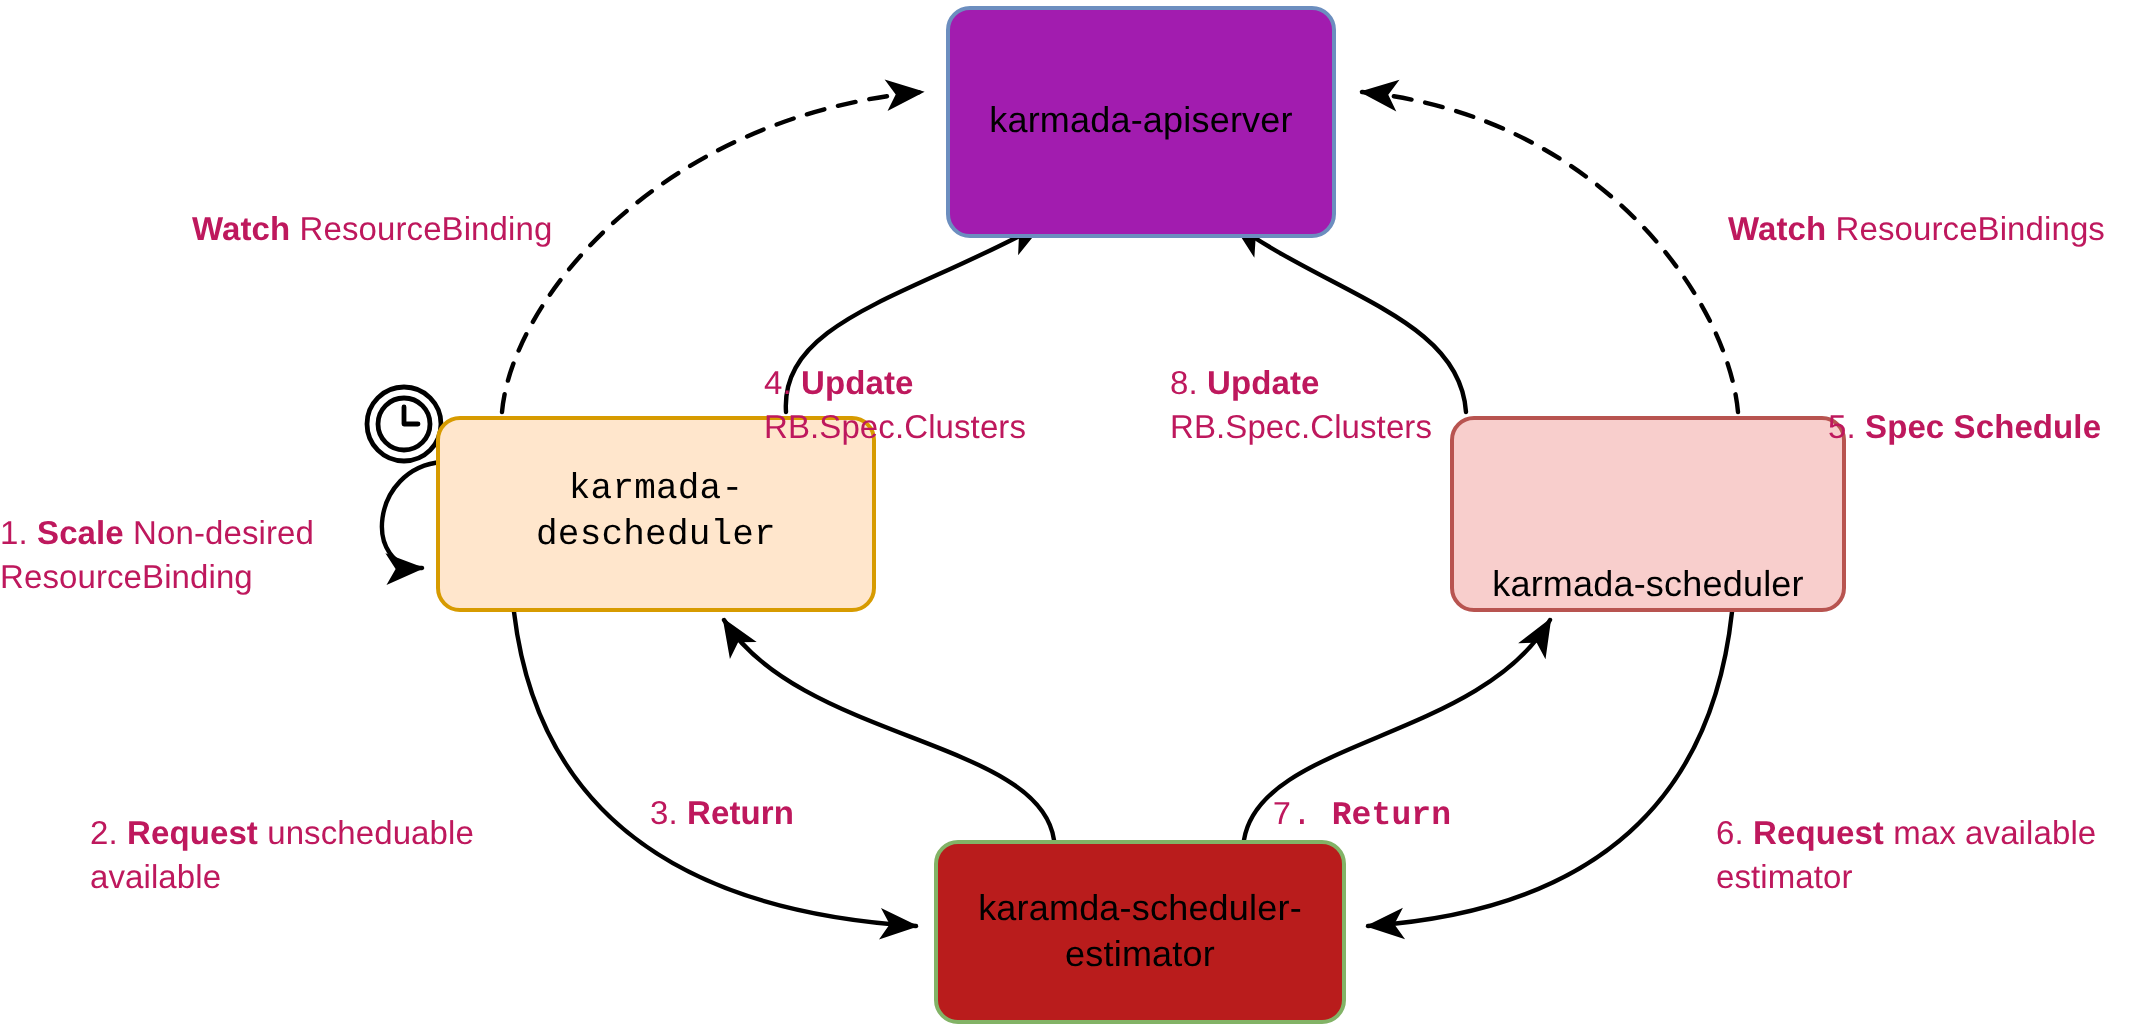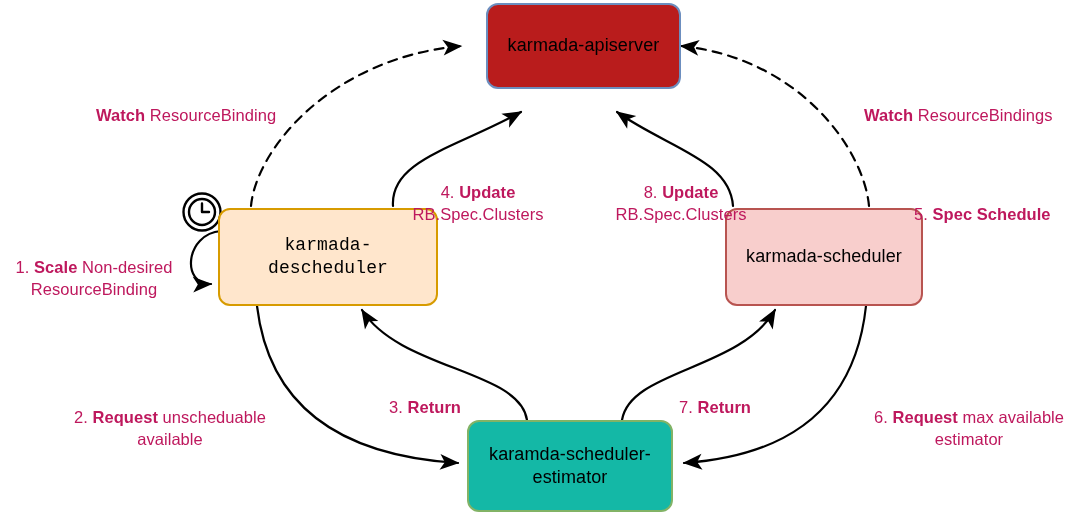--- a/index.html
+++ b/index.html
@@ -57,21 +57,21 @@
     position: absolute;
     font-size: 16.5px;
     color: #be185d;
     line-height: 1.32;
     white-space: pre-line;
     letter-spacing: 0.05px;
   }
   .edge-label b {
     font-weight: 700;
   }
-  .ta-center { text-align: center; }
+  .ta-center { text-align: left; }
   .ta-left { text-align: left; }
   .clock-icon {
     position: absolute;
   }
 </style>
 </head>
 <body>
 
 <div id="diagram-root">
 
@@ -100,33 +100,33 @@
 
     <path class="edge" d="M866,306 C856,398 800,455 684,463" marker-end="url(#arrow)"></path>
   </svg>
 
   <svg class="clock-icon" style="left:180px; top:190px;" width="44" height="44" viewBox="0 0 44 44">
     <circle cx="22" cy="22" r="18.5" fill="#ffffff" stroke="#000000" stroke-width="2.4"></circle>
     <circle cx="22" cy="22" r="13" fill="#ffffff" stroke="#000000" stroke-width="2.4"></circle>
     <path d="M22,13.5 L22,22 L29,22" fill="none" stroke="#000000" stroke-width="2.4" stroke-linecap="round" stroke-linejoin="round"></path>
   </svg>
 
-  <div class="node-box" style="left:486px; top:3px; width:195px; height:86px; background:#b91c1c; border-color:#6c8ebf;">
+  <div class="node-box" style="left:473px; top:3px; width:195px; height:116px; background:#a21caf; border-color:#6c8ebf;">
     <span class="node-label">karmada-apiserver</span>
   </div>
 
   <div class="node-box" style="left:218px; top:208px; width:220px; height:98px; background:#ffe6cc; border-color:#d79b00;font-family:Liberation Mono, monospace;">
     <span class="node-label">karmada-descheduler</span>
   </div>
 
-  <div class="node-box" style="left:725px; top:208px; width:198px; height:98px; background:#f8cecc; border-color:#b85450;">
+  <div class="node-box" style="left:725px; top:208px; width:198px; height:98px; background:#f8cecc; border-color:#b85450;align-items:flex-end;">
     <span class="node-label">karmada-scheduler</span>
   </div>
 
-  <div class="node-box" style="left:467px; top:420px; width:206px; height:92px; background:#14b8a6; border-color:#82b366;">
+  <div class="node-box" style="left:467px; top:420px; width:206px; height:92px; background:#b91c1c; border-color:#82b366;">
     <span class="node-label">karamda-scheduler-
 estimator</span>
   </div>
 
   <div class="edge-label ta-left" style="left:96px; top:83px; width:230px;">
     <b>Watch</b><span> ResourceBinding</span>
   </div>
 
   <div class="edge-label ta-left" style="left:864px; top:83px; width:220px;">
     <b>Watch</b><span> ResourceBindings</span>
@@ -153,21 +153,21 @@
 
   <div class="edge-label ta-left" style="left:914px; top:182px; width:170px;">
     <span>5.</span> <b>Spec Schedule</b>
   </div>
 
   <div class="edge-label ta-center" style="left:858px; top:385px; width:222px;">
     <span>6.</span> <b>Request</b><span> max available
 estimator</span>
   </div>
 
-  <div class="edge-label ta-center" style="left:615px; top:375px; width:200px;">
+  <div class="edge-label ta-center" style="left:636px; top:375px; width:200px;font-family:Liberation Mono, monospace;">
     <span>7.</span> <b>Return</b>
   </div>
 
   <div class="edge-label ta-center" style="left:585px; top:160px; width:192px;">
     <span>8.</span> <b>Update</b><span>
 RB.Spec.Clusters</span>
   </div>
 
 </div>
 

